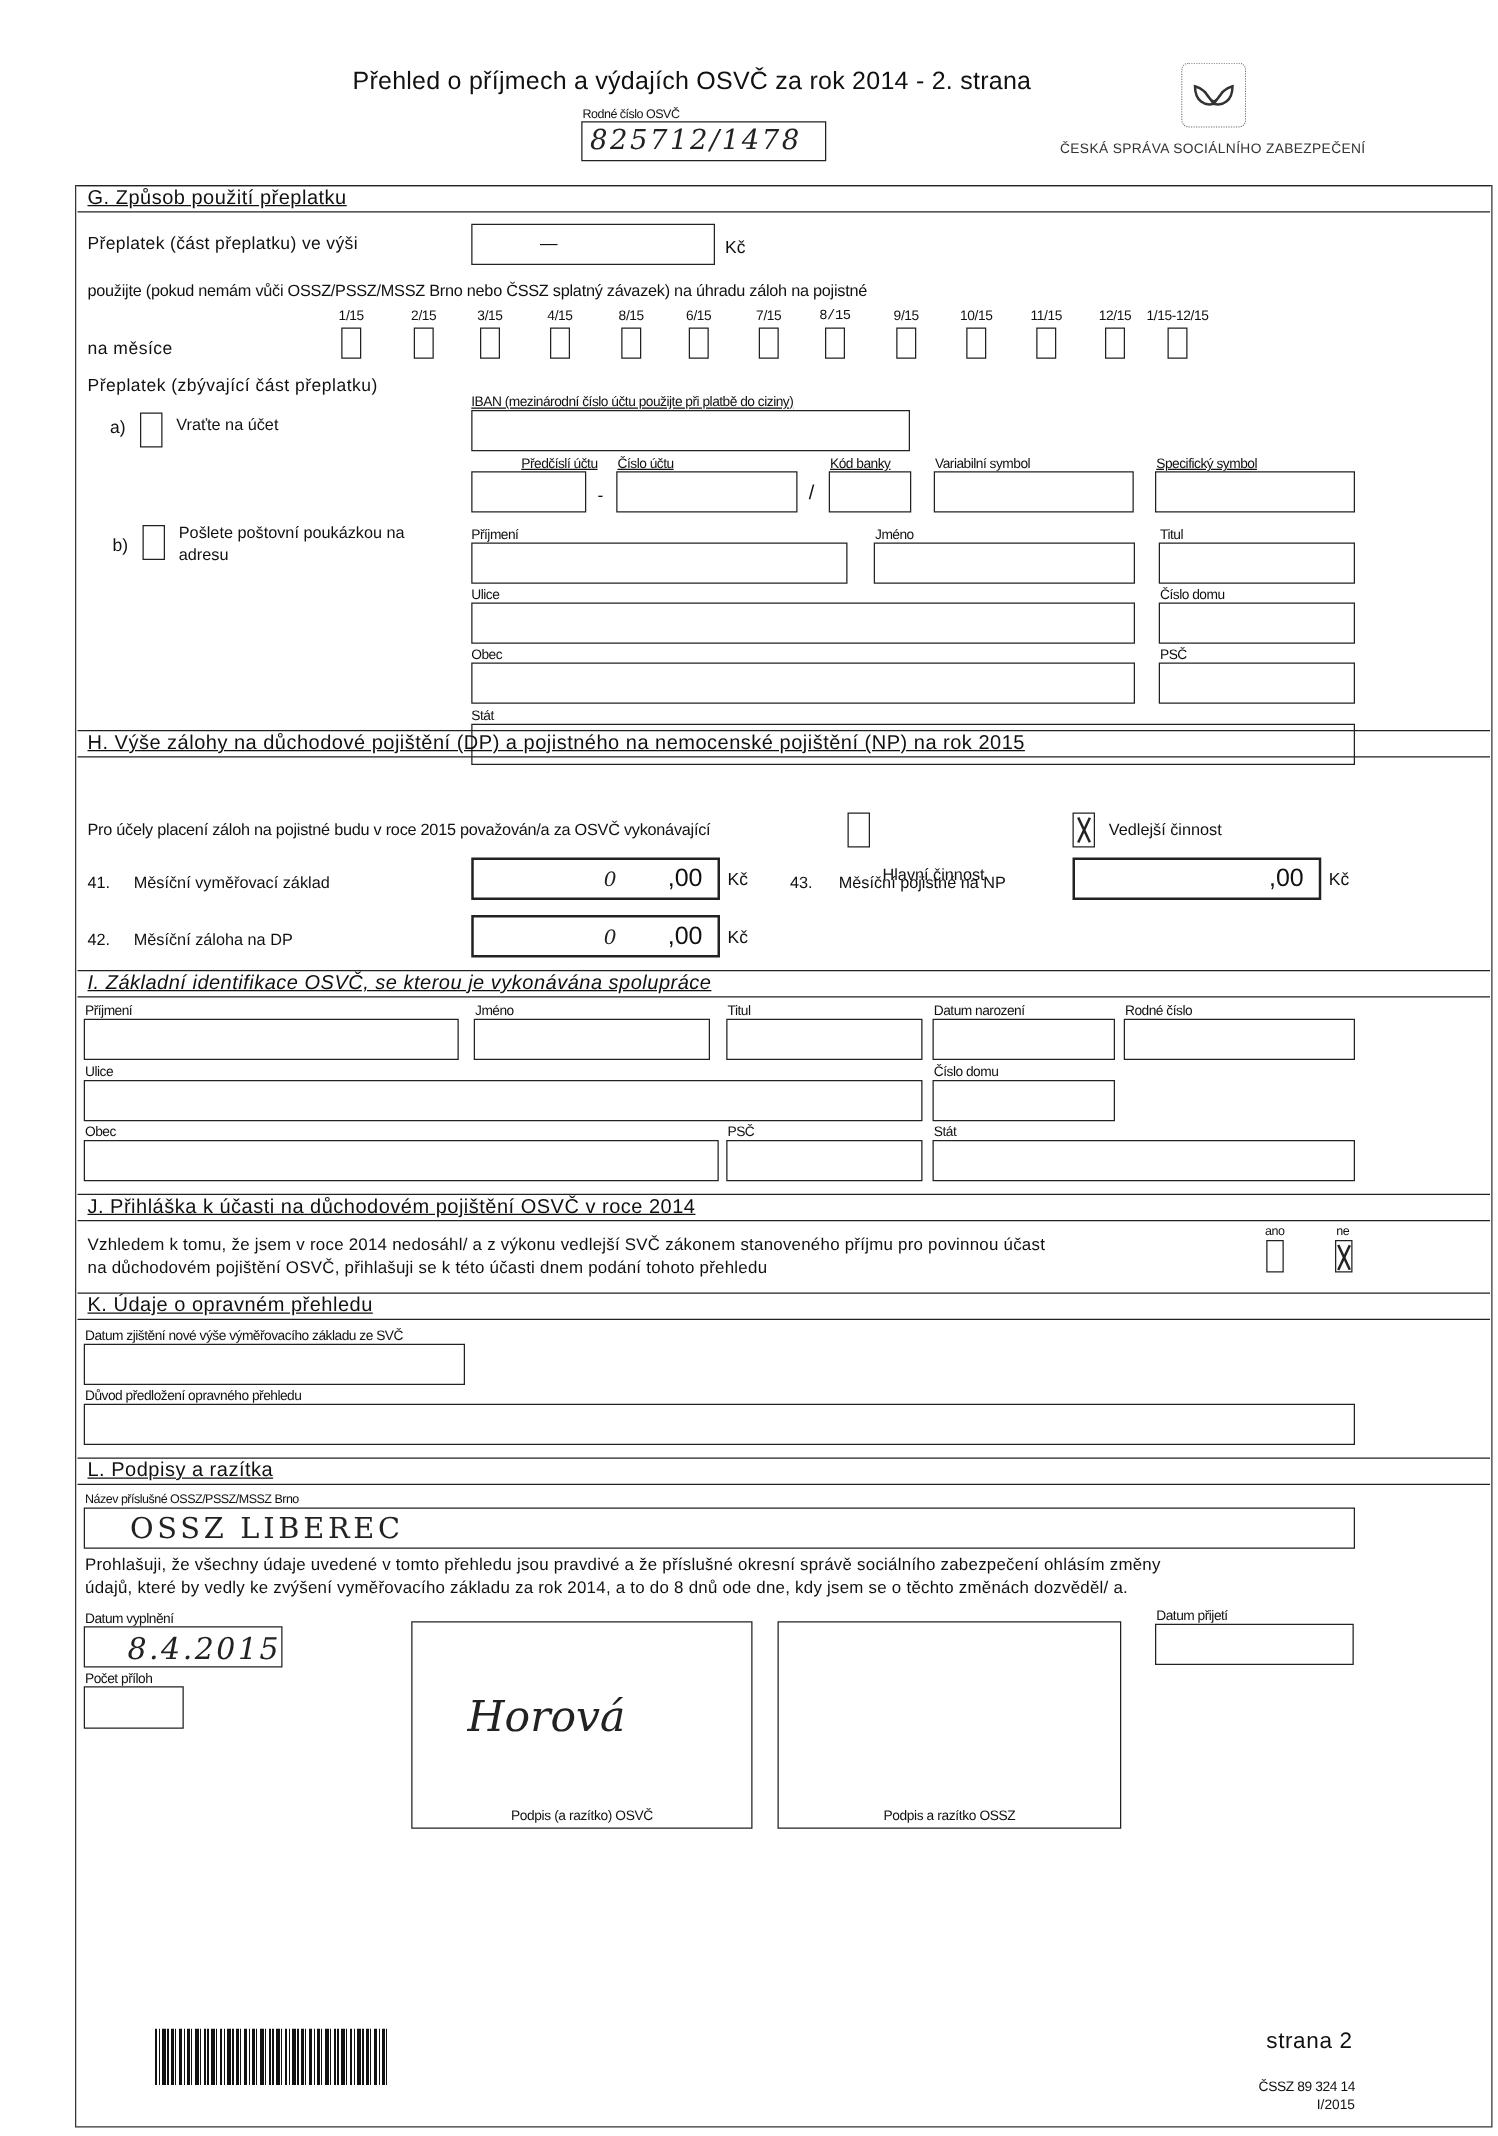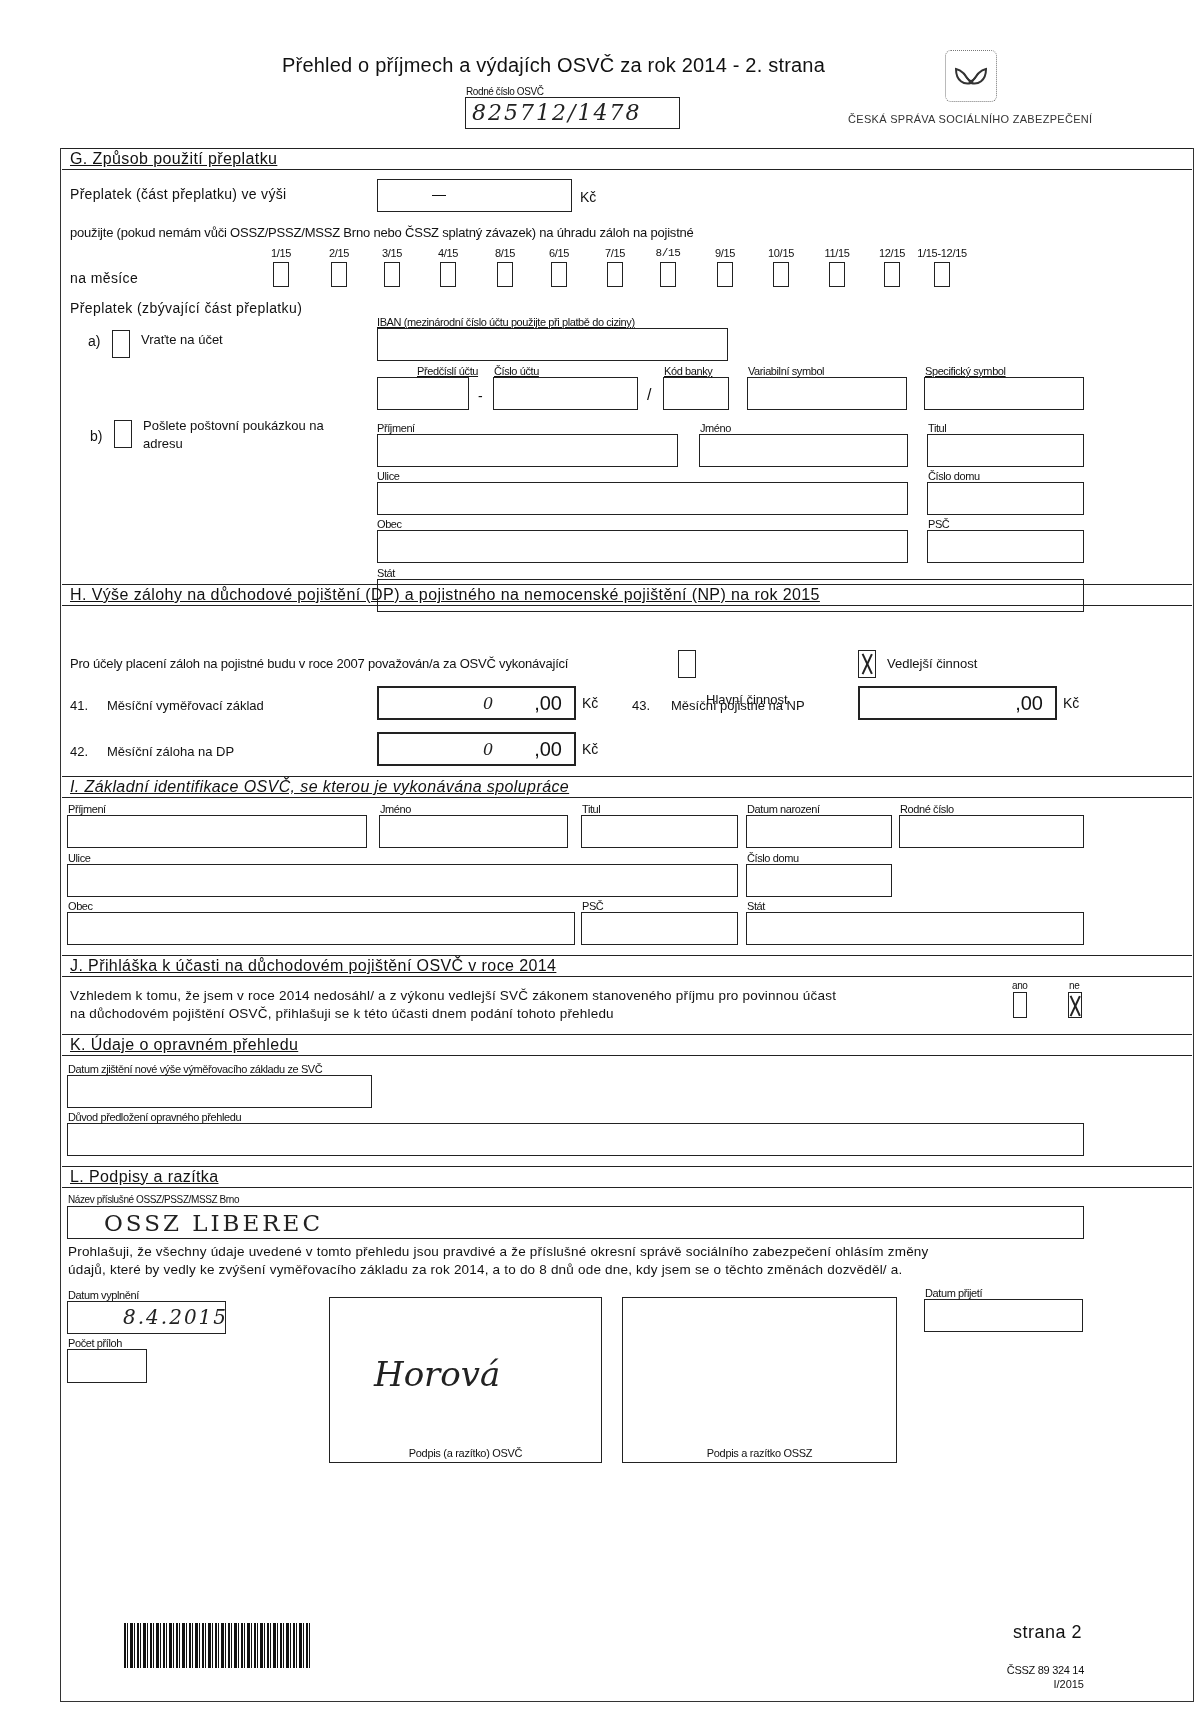--- a/index.html
+++ b/index.html
@@ -18,21 +18,21 @@
   .cross::before, .cross::after { content: ""; position: absolute; left: 50%; top: 2px; width: 1.5px; height: 22px; background: #222; }
   .cross::before { transform: translateX(-50%) rotate(25deg); }
   .cross::after { transform: translateX(-50%) rotate(-25deg); }
   .amount { position: absolute; font-size: 20px; text-align: right; }
 </style>
 </head>
 <body>
 
 <div class="abs" style="left:282px;top:54px;font-size:20px;letter-spacing:0.2px;">Přehled o příjmech a výdajích OSVČ za rok 2014 - 2. strana</div>
 <div class="lbl" style="left:466px;top:86px;font-size:10px;">Rodné číslo OSVČ</div>
-<div class="box" style="left:465px;top:97px;width:215px;height:32px;">
+<div class="box" style="left:465px;top:97px;width:196px;height:32px;">
   <span class="hand" style="left:6px;top:2px;font-size:22px;letter-spacing:2px;">825712/1478</span>
 </div>
 <div class="abs" style="left:945px;top:50px;width:52px;height:52px;border:1px dotted #777;border-radius:6px;">
   <svg width="50" height="50" viewBox="0 0 50 50">
     <path d="M10 18 C10 30 18 34 25 32 C20 26 18 20 10 18 Z" fill="none" stroke="#333" stroke-width="2"></path>
     <path d="M40 18 C40 30 32 34 25 32 C30 26 32 20 40 18 Z" fill="none" stroke="#333" stroke-width="2"></path>
     <path d="M18 22 C20 28 25 30 25 30 C25 30 30 28 32 22" fill="none" stroke="#333" stroke-width="1.5"></path>
   </svg>
 </div>
 <div class="abs" style="left:848px;top:113px;font-size:11px;letter-spacing:0.3px;color:#333;">ČESKÁ SPRÁVA SOCIÁLNÍHO ZABEZPEČENÍ</div>
@@ -115,21 +115,21 @@
 
 <div class="lbl" style="left:377px;top:518px;">Obec</div>
 <div class="box" style="left:377px;top:530px;width:531px;height:33px;"></div>
 <div class="lbl" style="left:928px;top:518px;">PSČ</div>
 <div class="box" style="left:927px;top:530px;width:157px;height:33px;"></div>
 
 <div class="lbl" style="left:377px;top:567px;">Stát</div>
 <div class="box" style="left:377px;top:579px;width:707px;height:33px;"></div>
 
 <div class="sec" style="top:584px;"><span>H. Výše zálohy na důchodové pojištění (DP) a pojistného na nemocenské pojištění (NP) na rok 2015</span></div>
-<div class="txt" style="left:70px;top:656px;font-size:13px;letter-spacing:-0.2px;">Pro účely placení záloh na pojistné budu v roce 2007 považován/a za OSVČ vykonávající</div>
+<div class="txt" style="left:70px;top:656px;font-size:13px;letter-spacing:-0.2px;">Pro účely placení záloh na pojistné budu v roce 2015 považován/a za OSVČ vykonávající</div>
 <div class="cb" style="left:678px;top:650px;"></div>
 <div class="txt" style="left:706px;top:692px;font-size:13px;">Hlavní činnost</div>
 <div class="cb cross" style="left:858px;top:650px;"></div>
 <div class="txt" style="left:887px;top:656px;font-size:13px;">Vedlejší činnost</div>
 
 <div class="txt" style="left:70px;top:698px;font-size:13px;">41.</div>
 <div class="txt" style="left:107px;top:698px;font-size:13px;">Měsíční vyměřovací základ</div>
 <div class="box thick" style="left:377px;top:686px;width:199px;height:34px;">
   <span class="hand" style="left:104px;top:6px;font-size:16px;">0</span>
   <span class="amount" style="right:12px;top:4px;">,00</span>
@@ -193,21 +193,21 @@
 <div class="sec" style="top:1166px;"><span>L. Podpisy a razítka</span></div>
 <div class="lbl" style="left:68px;top:1194px;font-size:10px;">Název příslušné OSSZ/PSSZ/MSSZ Brno</div>
 <div class="box" style="left:67px;top:1206px;width:1017px;height:33px;">
   <span class="hand" style="left:36px;top:3px;font-size:23px;letter-spacing:3px;font-style:normal;">OSSZ LIBEREC</span>
 </div>
 <div class="txt" style="left:68px;top:1244px;font-size:13.5px;letter-spacing:0.2px;">Prohlašuji, že všechny údaje uvedené v tomto přehledu jsou pravdivé a že příslušné okresní správě sociálního zabezpečení ohlásím změny</div>
 <div class="txt" style="left:68px;top:1262px;font-size:13.5px;letter-spacing:0.2px;">údajů, které by vedly ke zvýšení vyměřovacího základu za rok 2014, a to do 8 dnů ode dne, kdy jsem se o těchto změnách dozvěděl/ a.</div>
 
 <div class="lbl" style="left:68px;top:1289px;">Datum vyplnění</div>
 <div class="box" style="left:67px;top:1301px;width:159px;height:33px;">
-  <span class="hand" style="left:34px;top:3px;font-size:20px;letter-spacing:2px;margin-left:21px;">8.4.2015</span>
+  <span class="hand" style="left:34px;top:3px;font-size:24px;letter-spacing:2px;">8.4.2015</span>
 </div>
 <div class="lbl" style="left:68px;top:1337px;">Počet příloh</div>
 <div class="box" style="left:67px;top:1349px;width:80px;height:34px;"></div>
 
 <div class="box" style="left:329px;top:1297px;width:273px;height:166px;">
   <span class="hand" style="left:44px;top:56px;font-size:34px;">Horová</span>
   <span style="position:absolute;left:0;right:0;bottom:3px;text-align:center;font-size:11px;letter-spacing:-0.3px;">Podpis (a razítko) OSVČ</span>
 </div>
 <div class="box" style="left:622px;top:1297px;width:275px;height:166px;">
   <span style="position:absolute;left:0;right:0;bottom:3px;text-align:center;font-size:11px;letter-spacing:-0.3px;">Podpis a razítko OSSZ</span>

